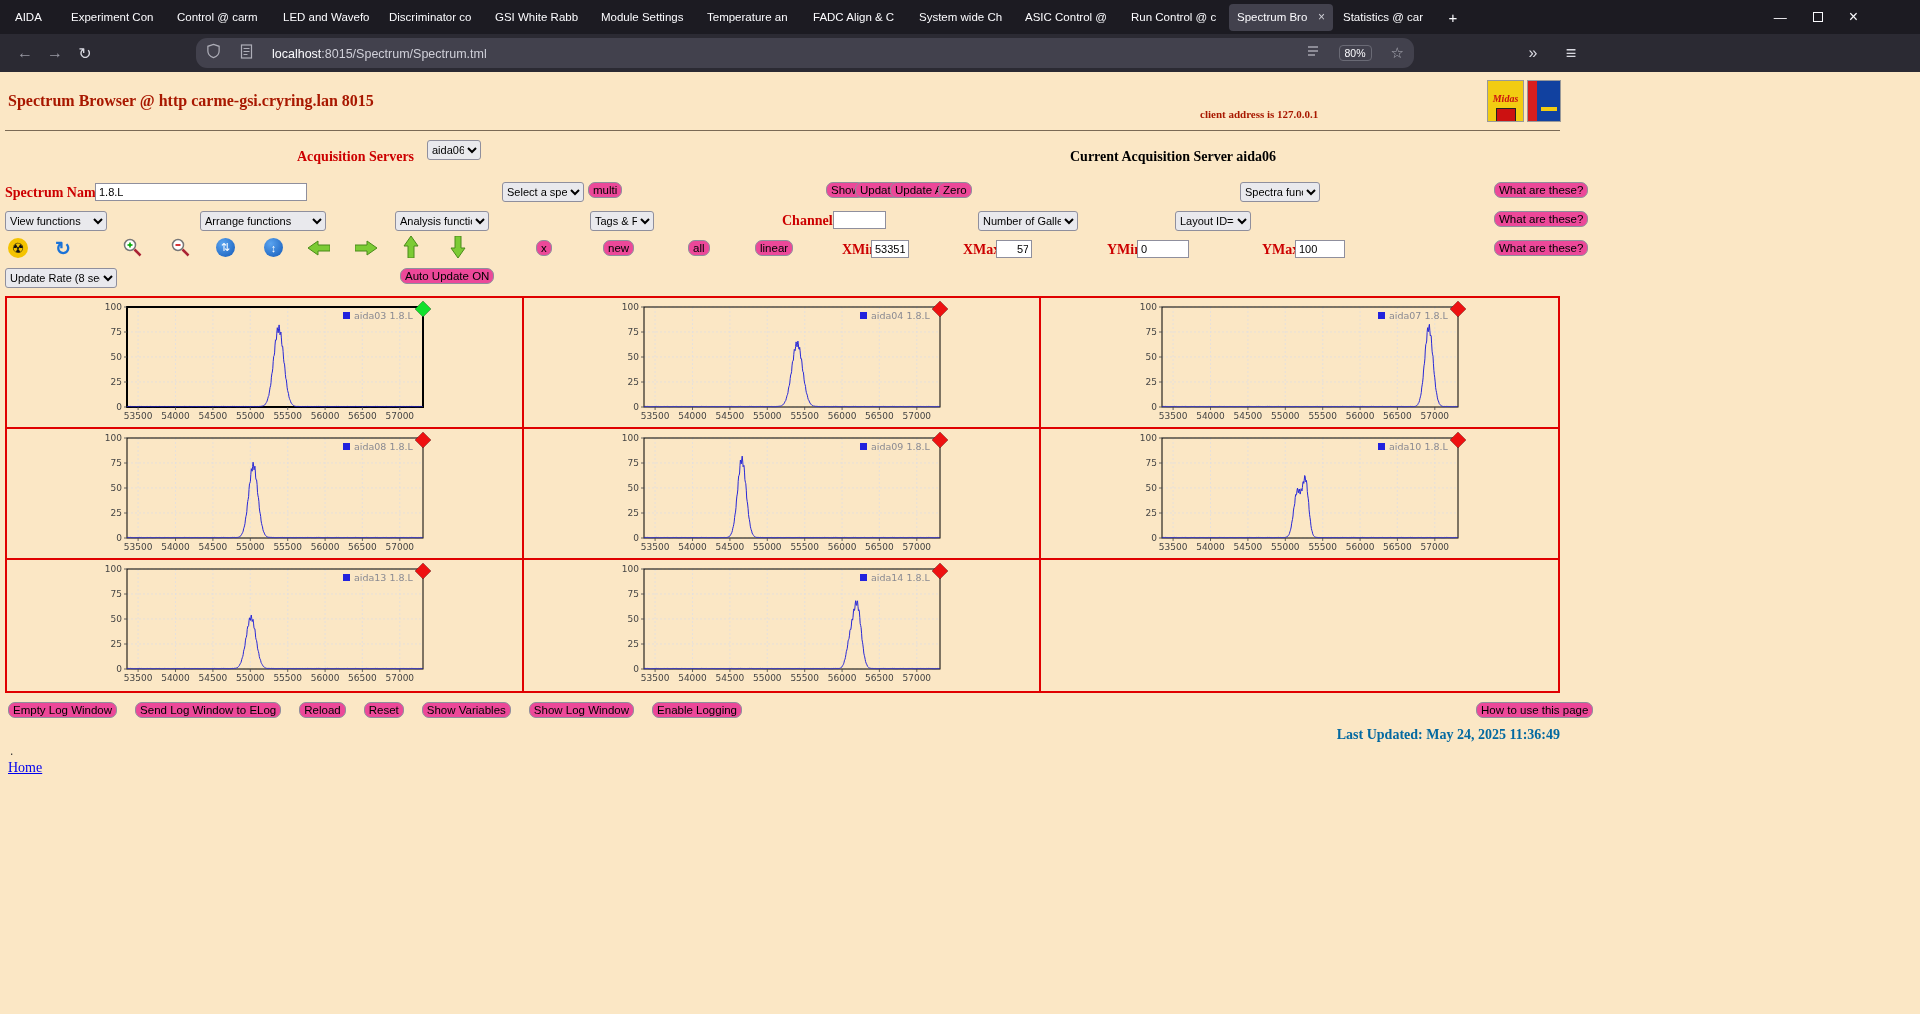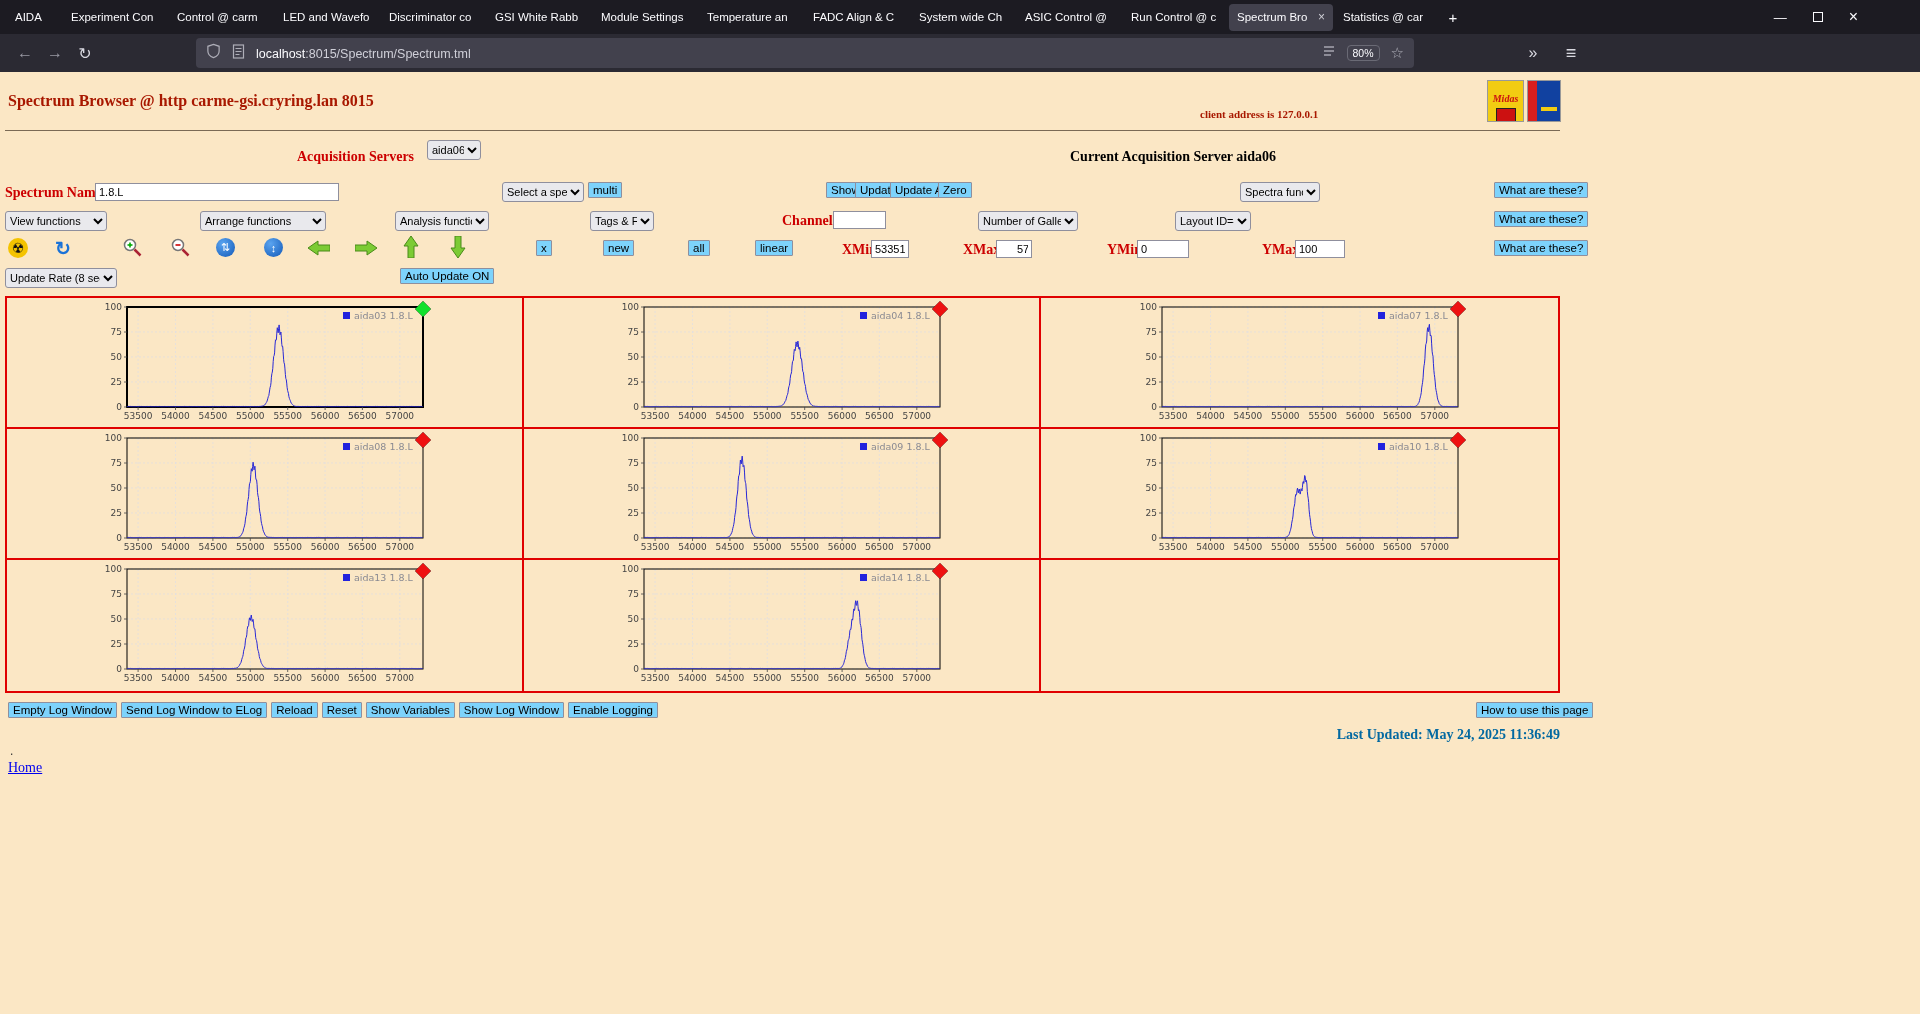--- a/index.html
+++ b/index.html
@@ -15,33 +15,33 @@
   .tab-label{flex:1;overflow:hidden;white-space:nowrap}
   .tab-close{margin-left:3px;font-size:12px;color:#cfcfd6}
   #newtab-button{width:26px;height:26px;display:flex;align-items:center;justify-content:center;font-size:15px;color:#fbfbfe;border-radius:4px}
   #win-controls{margin-left:auto;display:flex;align-items:center;gap:26px;padding-right:56px;color:#fbfbfe}
   .win-glyph{font-size:13px;line-height:1}
   .max-box{width:10px;height:10px;border:1.5px solid #fbfbfe;display:inline-block}
 
   #navbar{height:38px;background:#2B2A33;display:flex;align-items:center;padding:0 10px}
   .nav-btn{width:30px;height:30px;display:flex;align-items:center;justify-content:center;font-size:16px;color:#9a9aa5;border-radius:4px}
   .nav-btn.lit{color:#d8d8e0}
-  #urlbar{margin-left:96px;width:1218px;height:30px;background:#42414D;border-radius:4px;display:flex;align-items:center;padding:0 10px;color:#fbfbfe;gap:11px}
+  #urlbar{margin-left:96px;width:1218px;height:30px;background:#42414D;border-radius:11px;display:flex;align-items:center;padding:0 10px;color:#fbfbfe;gap:19px}
   #url-host{font-size:12.5px;color:#fbfbfe}
   #url-path{font-size:12.5px;color:#cfcfd8}
   .spacer{flex:1}
   #zoom-badge{border:1px solid #6a6a75;border-radius:4px;font-size:10.5px;padding:1px 5px;color:#fbfbfe}
   #nav-right{display:flex;align-items:center;gap:8px;margin-left:104px;color:#cfcfd8}
 
   
   #page{position:relative;width:1920px;height:942px;background:#FBE7C5;font-size:12px}
   .abs{position:absolute}
   .rl{position:absolute;font:bold 14px "Liberation Serif",serif;color:#CC0000;white-space:nowrap}
   .hd{position:absolute;font:bold 16px "Liberation Serif",serif;color:#A81800;white-space:nowrap}
-  .btn{font:11.5px "Liberation Sans",sans-serif;background:#7dd3fc;border:1px solid #8F8F9D;border-radius:1px;padding:2px 6px;color:#000;white-space:nowrap}
+  .btn{font:11.5px "Liberation Sans",sans-serif;background:#ec4899;border:1px solid #8F8F9D;border-radius:7px;padding:2px 6px;color:#000;white-space:nowrap}
   .btn.sm{padding:1px 4px}
   .sel{font:11px "Liberation Sans",sans-serif;background:#E9E9ED;border:1px solid #8F8F9D;border-radius:3px;height:20px;color:#000}
   .inp{font:11px "Liberation Sans",sans-serif;border:1px solid #8F8F9D;background:#fff;height:18px;padding:0 3px}
   #page-rule{position:absolute;left:5px;top:58px;width:1555px;border-top:1px solid #7A6A55}
   .logo{position:absolute;top:8px;height:42px;border:1px solid #999;overflow:hidden}
   #logo-midas{left:1487px;width:37px;background:#F2CC12;color:#C11;font:italic bold 10px "Liberation Serif",serif;text-align:center;padding-top:12px}
   #logo-midas .bar{margin:4px auto 0;width:20px;height:14px;background:#C11;border:1px solid #222}
   #logo-gsi{left:1527px;width:34px;background:#1141A0}
   #logo-gsi .stripe{position:absolute;left:0;top:0;width:9px;height:42px;background:#D81E1E}
   #logo-gsi .mark{position:absolute;left:13px;top:26px;width:16px;height:4px;background:#F2CC12}
@@ -54,21 +54,21 @@
   
   #gallery-grid{position:absolute;left:5px;top:224px;width:1555px;height:397px;border:2px solid #E00000;display:grid;grid-template-columns:1fr 1fr 1fr;grid-template-rows:1fr 1fr 1fr}
   .gcell{border-right:2px solid #E00000;border-bottom:2px solid #E00000;position:relative}
   .gcell:nth-child(3n){border-right:none}
   .gcell:nth-child(n+7){border-bottom:none}
   .gcell svg{display:block;margin:3px auto 0;overflow:visible}
   .tx{font:9px "DejaVu Sans",sans-serif;fill:#444}
   .leg{font:9.5px "DejaVu Sans",sans-serif;fill:#8A8A92}
   .grid{stroke:#DEDEE4;stroke-width:0.7;stroke-dasharray:2,2}
 
-  #footer-buttons{position:absolute;left:8px;top:630px;display:flex;gap:4px}
+  #footer-buttons{position:absolute;left:8px;top:630px;display:flex;gap:18px}
   #home-link{position:absolute;left:8px;top:688px;font:14px "Liberation Serif",serif;color:#0000EE;text-decoration:underline}
   #last-updated{position:absolute;right:360px;top:655px;font:bold 14px "Liberation Serif",serif;color:#0369a1}
   #dot{position:absolute;left:10px;top:672px;color:#333;font-size:12px}
 </style>
 </head>
 <body>
 
 <div id="browser-window">
 
   <div id="tabbar">
@@ -172,21 +172,21 @@
         <div class="mark"></div>
       </div>
 
     <div id="page-rule"></div>
 
     <div class="rl" style="left:297px;top:77px">Acquisition Servers</div>
     <select class="sel abs" style="left:427px;top:68px;width:54px"><option>aida06</option></select>
     <div class="rl" style="left:1070px;top:77px;color:#000000">Current Acquisition Server aida06</div>
 
     <div class="rl" style="left:5px;top:113px">Spectrum Name:</div>
-    <input class="inp abs" style="left: 95px; top: 111px; width: 244px;" value="1.8.L">
+    <input class="inp abs" style="left: 95px; top: 111px; width: 212px;" value="1.8.L">
     <select class="sel abs" style="left:502px;top:110px;width:82px"><option>Select a spectrum</option></select>
     <button class="btn sm abs" style="left:588px;top:110px">multi</button>
     <button class="btn sm abs" style="left:826px;top:110px">Show</button>
     <button class="btn sm abs" style="left:855px;top:110px">Update</button>
     <button class="btn sm abs" style="left:890px;top:110px">Update All</button>
     <button class="btn sm abs" style="left:938px;top:110px">Zero</button>
     <select class="sel abs" style="left:1240px;top:110px;width:80px"><option>Spectra functions</option></select>
     <button class="btn sm abs" style="left:1494px;top:110px">What are these?</button>
 
     <select class="sel abs" style="left:5px;top:139px;width:102px"><option>View functions</option></select>

